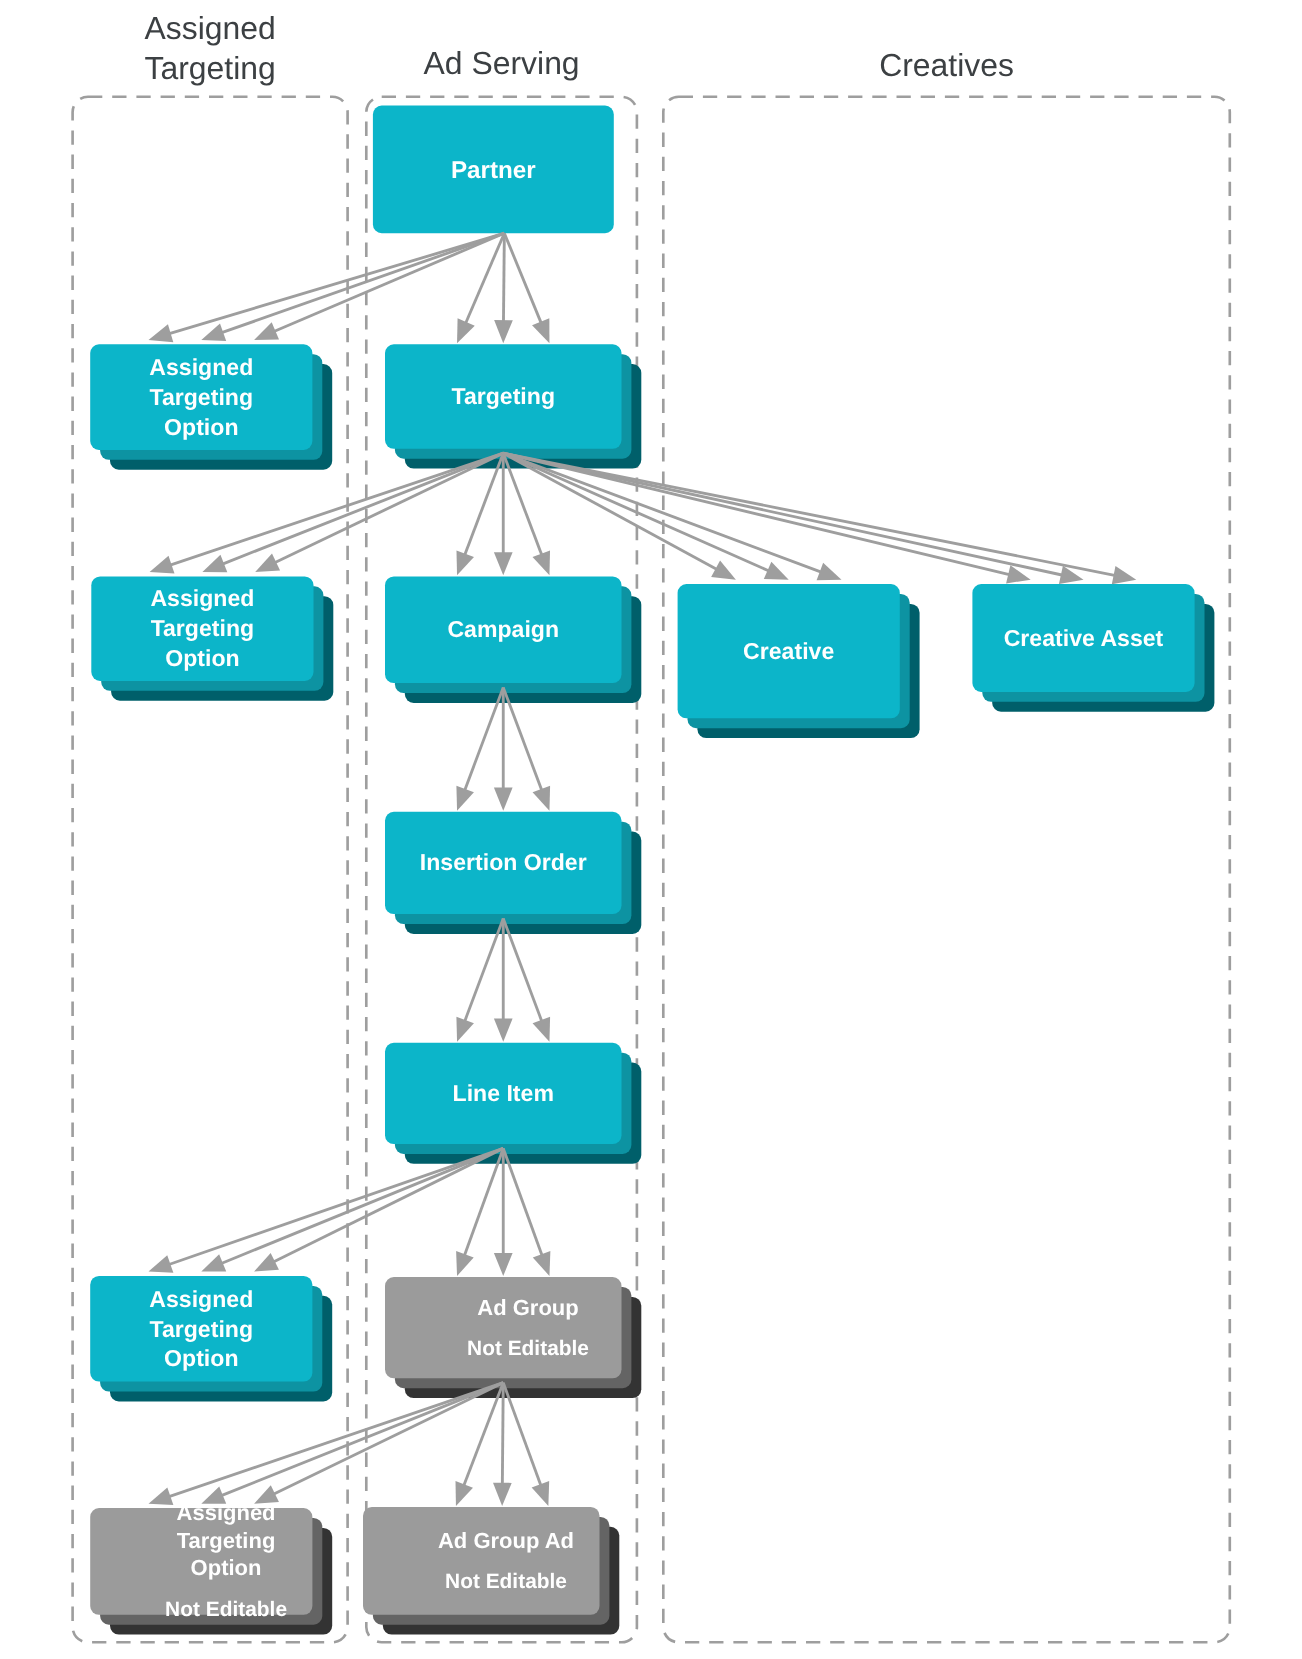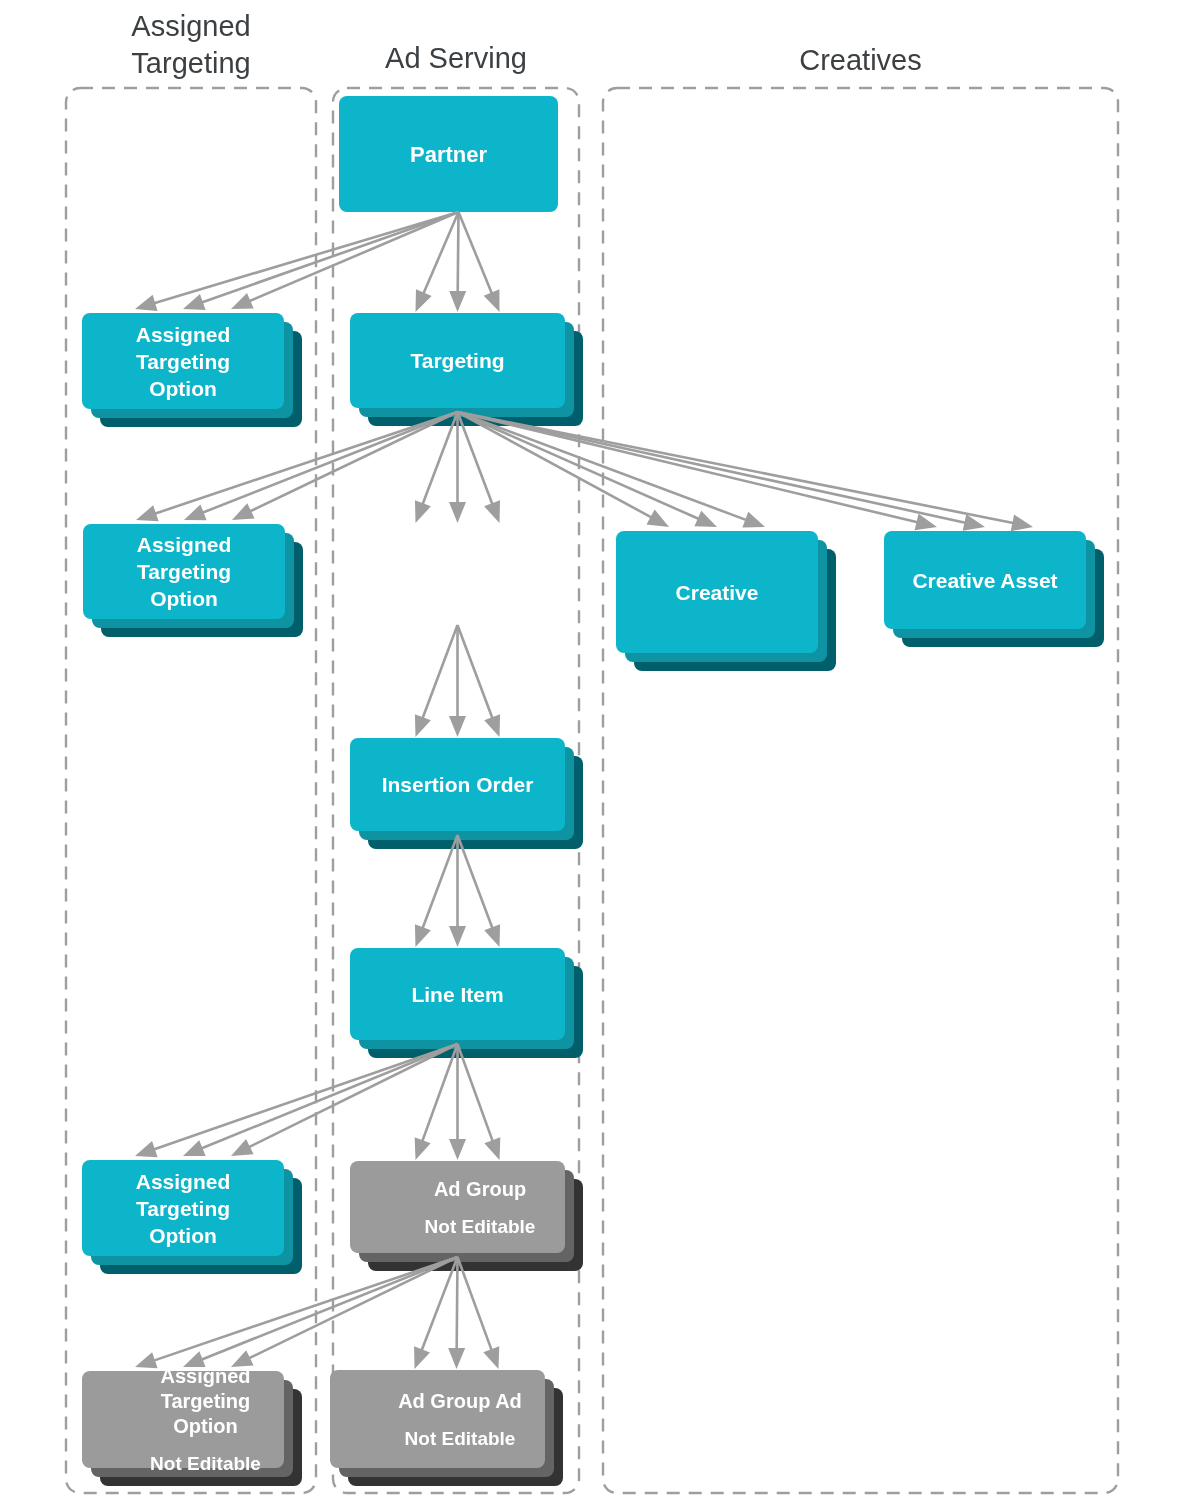--- a/index.html
+++ b/index.html
@@ -99,20 +99,27 @@
       </div>
       <div class="node editable" style="left: 83px; top: 524px; width: 202px; height: 95px;">
         <div class="stack s2"></div>
         <div class="stack s1"></div>
         <div class="face">
           <div class="label">Assigned
 Targeting
 Option</div>
         </div>
       </div>
+      <div class="node editable" style="left: 350px; top: 524px; width: 215px; height: 97px;">
+        <div class="stack s2"></div>
+        <div class="stack s1"></div>
+        <div class="face">
+          <div class="label">Campaign</div>
+        </div>
+      </div>
       <div class="node editable" style="left: 616px; top: 531px; width: 202px; height: 122px;">
         <div class="stack s2"></div>
         <div class="stack s1"></div>
         <div class="face">
           <div class="label">Creative</div>
         </div>
       </div>
       <div class="node editable" style="left: 884px; top: 531px; width: 202px; height: 98px;">
         <div class="stack s2"></div>
         <div class="stack s1"></div>

